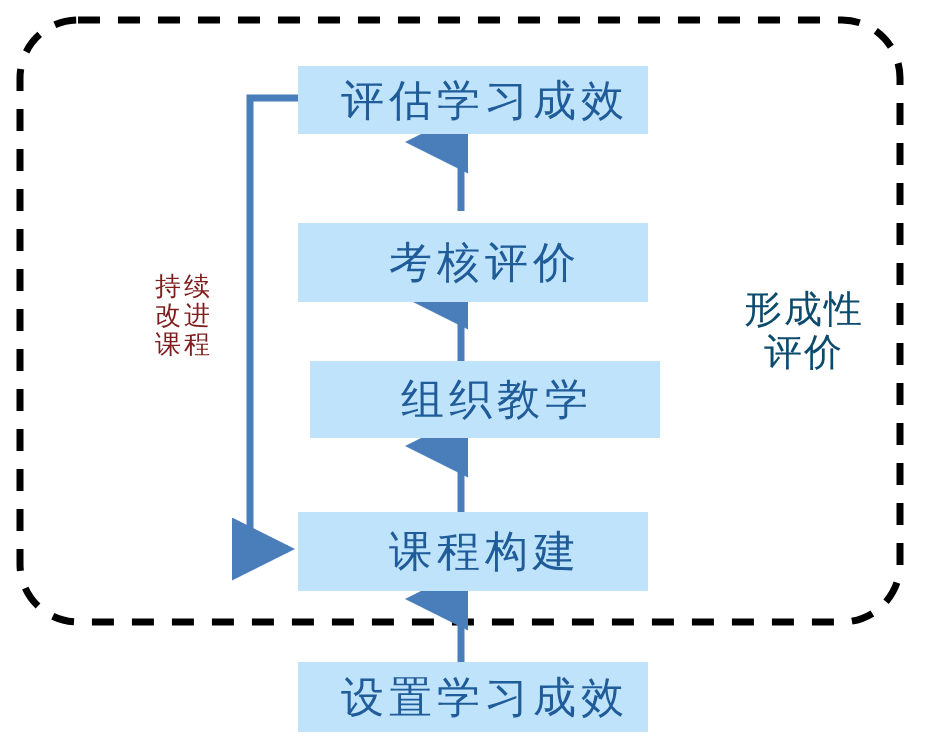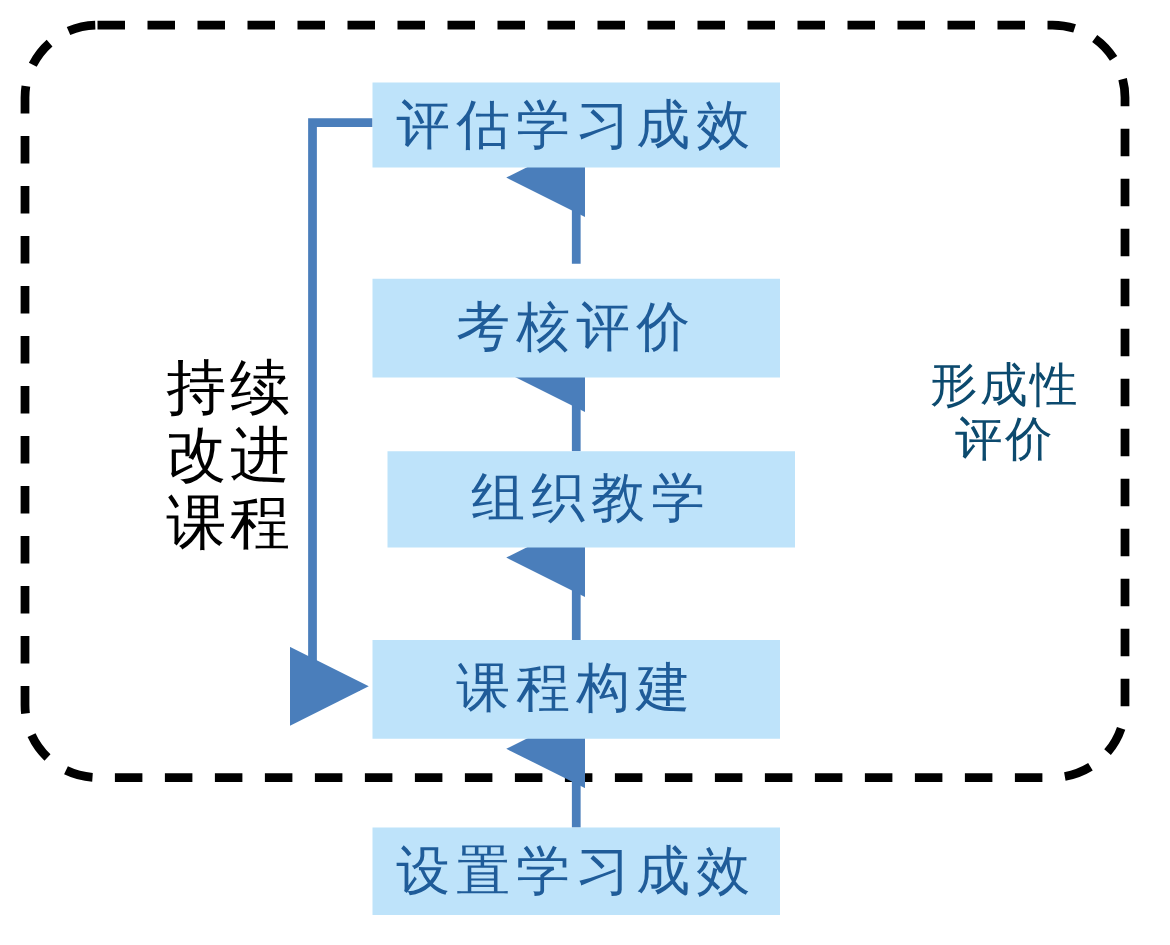--- a/index.html
+++ b/index.html
@@ -29,40 +29,41 @@
     background: #BEE3FA;
     display: flex;
     align-items: center;
     justify-content: center;
     color: #1F5C99;
     font-size: 43px;
     letter-spacing: 5px;
     font-family: "Liberation Serif", "DejaVu Serif", serif;
     white-space: nowrap;
     line-height: 1;
+    padding-left: 24px;
   }
   #box-assess   { left: 298px; top: 66px;  width: 326px; height: 68px; }
   #box-exam     { left: 298px; top: 211px; width: 326px; height: 79px; margin-top: 12px; }
   #box-teach    { left: 298px; top: 361px; width: 326px; height: 77px; margin-left: 12px; }
   #box-course   { left: 298px; top: 512px; width: 326px; height: 79px; }
   #box-set      { left: 298px; top: 662px; width: 326px; height: 70px; }
 
   .side-label {
     position: absolute;
     text-align: center;
     line-height: 1.12;
     white-space: pre-line;
     font-family: "Liberation Serif", "DejaVu Serif", serif;
   }
   #label-continuous-improvement {
     left: 132px;
-    top: 284px;
+    top: 272px;
     width: 104px;
-    color: #000000;
-    font-size: 48px;
+    color: #7f1d1d;
+    font-size: 26px;
     letter-spacing: 3px;
   }
   #label-formative-evaluation {
     left: 716px;
     top: 288px;
     width: 176px;
     color: #0c4a6e;
     font-size: 38px;
     letter-spacing: 2px;
   }

